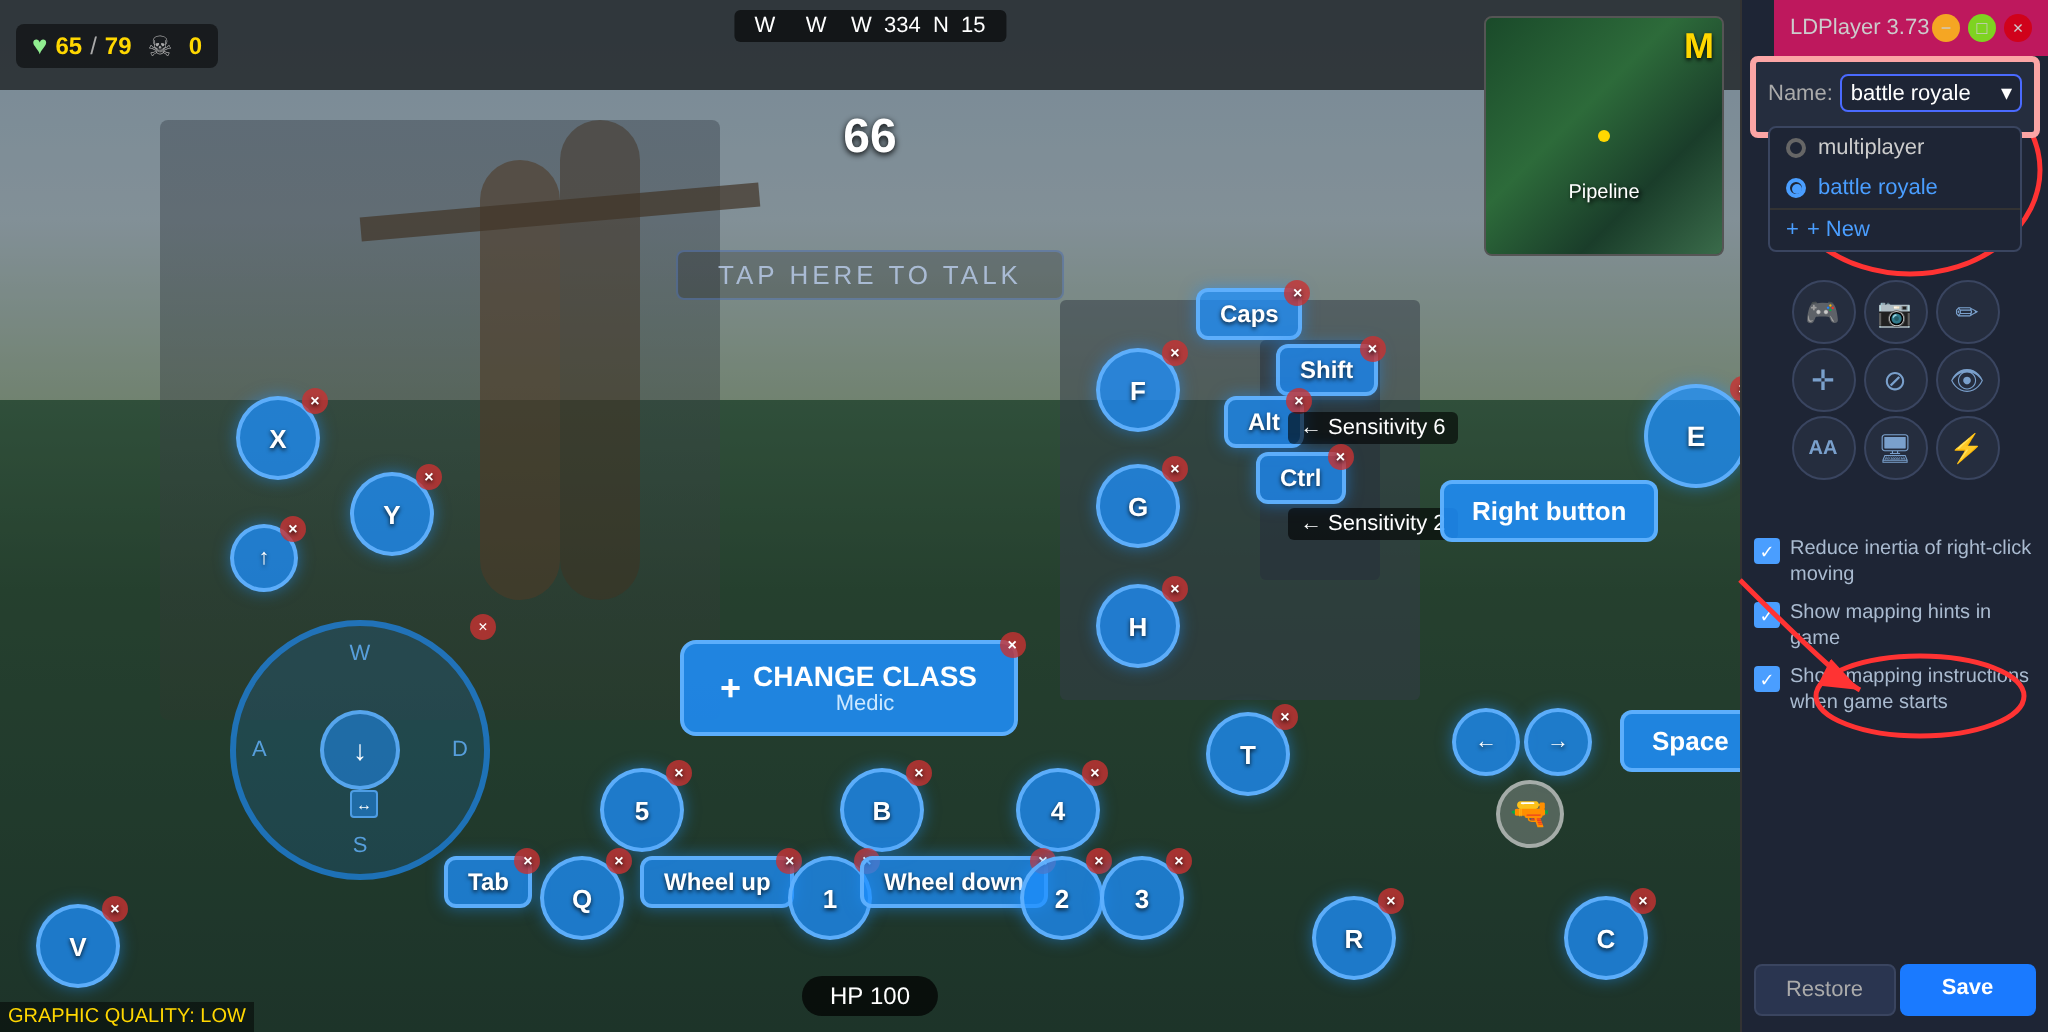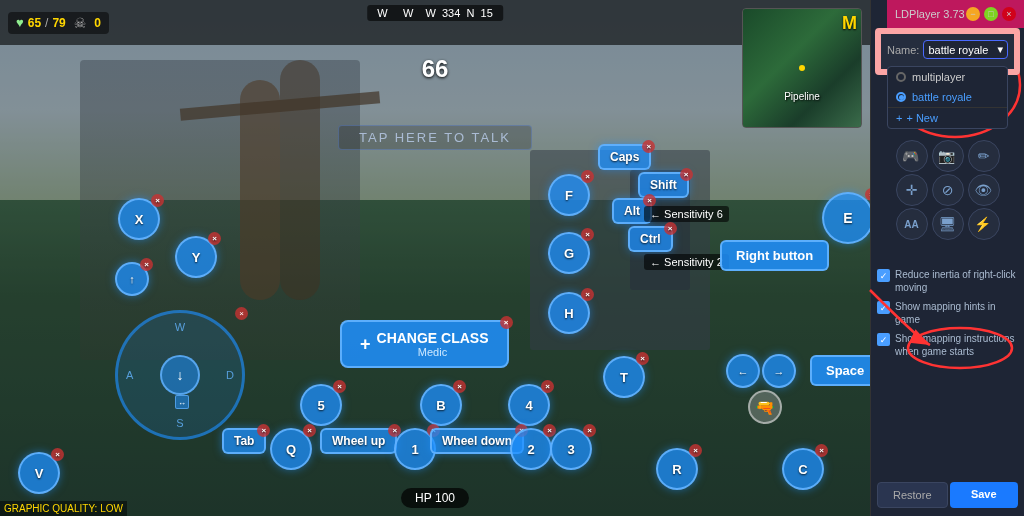--- a/index.html
+++ b/index.html
@@ -346,21 +346,21 @@
 
     .title-btn.minimize { background: #f5a623; }
     .title-btn.maximize { background: #7ed321; }
     .title-btn.close { background: #d0021b; }
 
     
     .name-dropdown-area {
       position: absolute;
       top: 28px; left: 4px; right: 4px;
       background: #252d3e;
-      border: 6px solid #fca5a5;
+      border: 3px solid #fca5a5;
       border-radius: 4px;
       padding: 6px;
       z-index: 20;
     }
 
     .name-row {
       display: flex;
       align-items: center;
       gap: 4px;
       margin-bottom: 4px;

